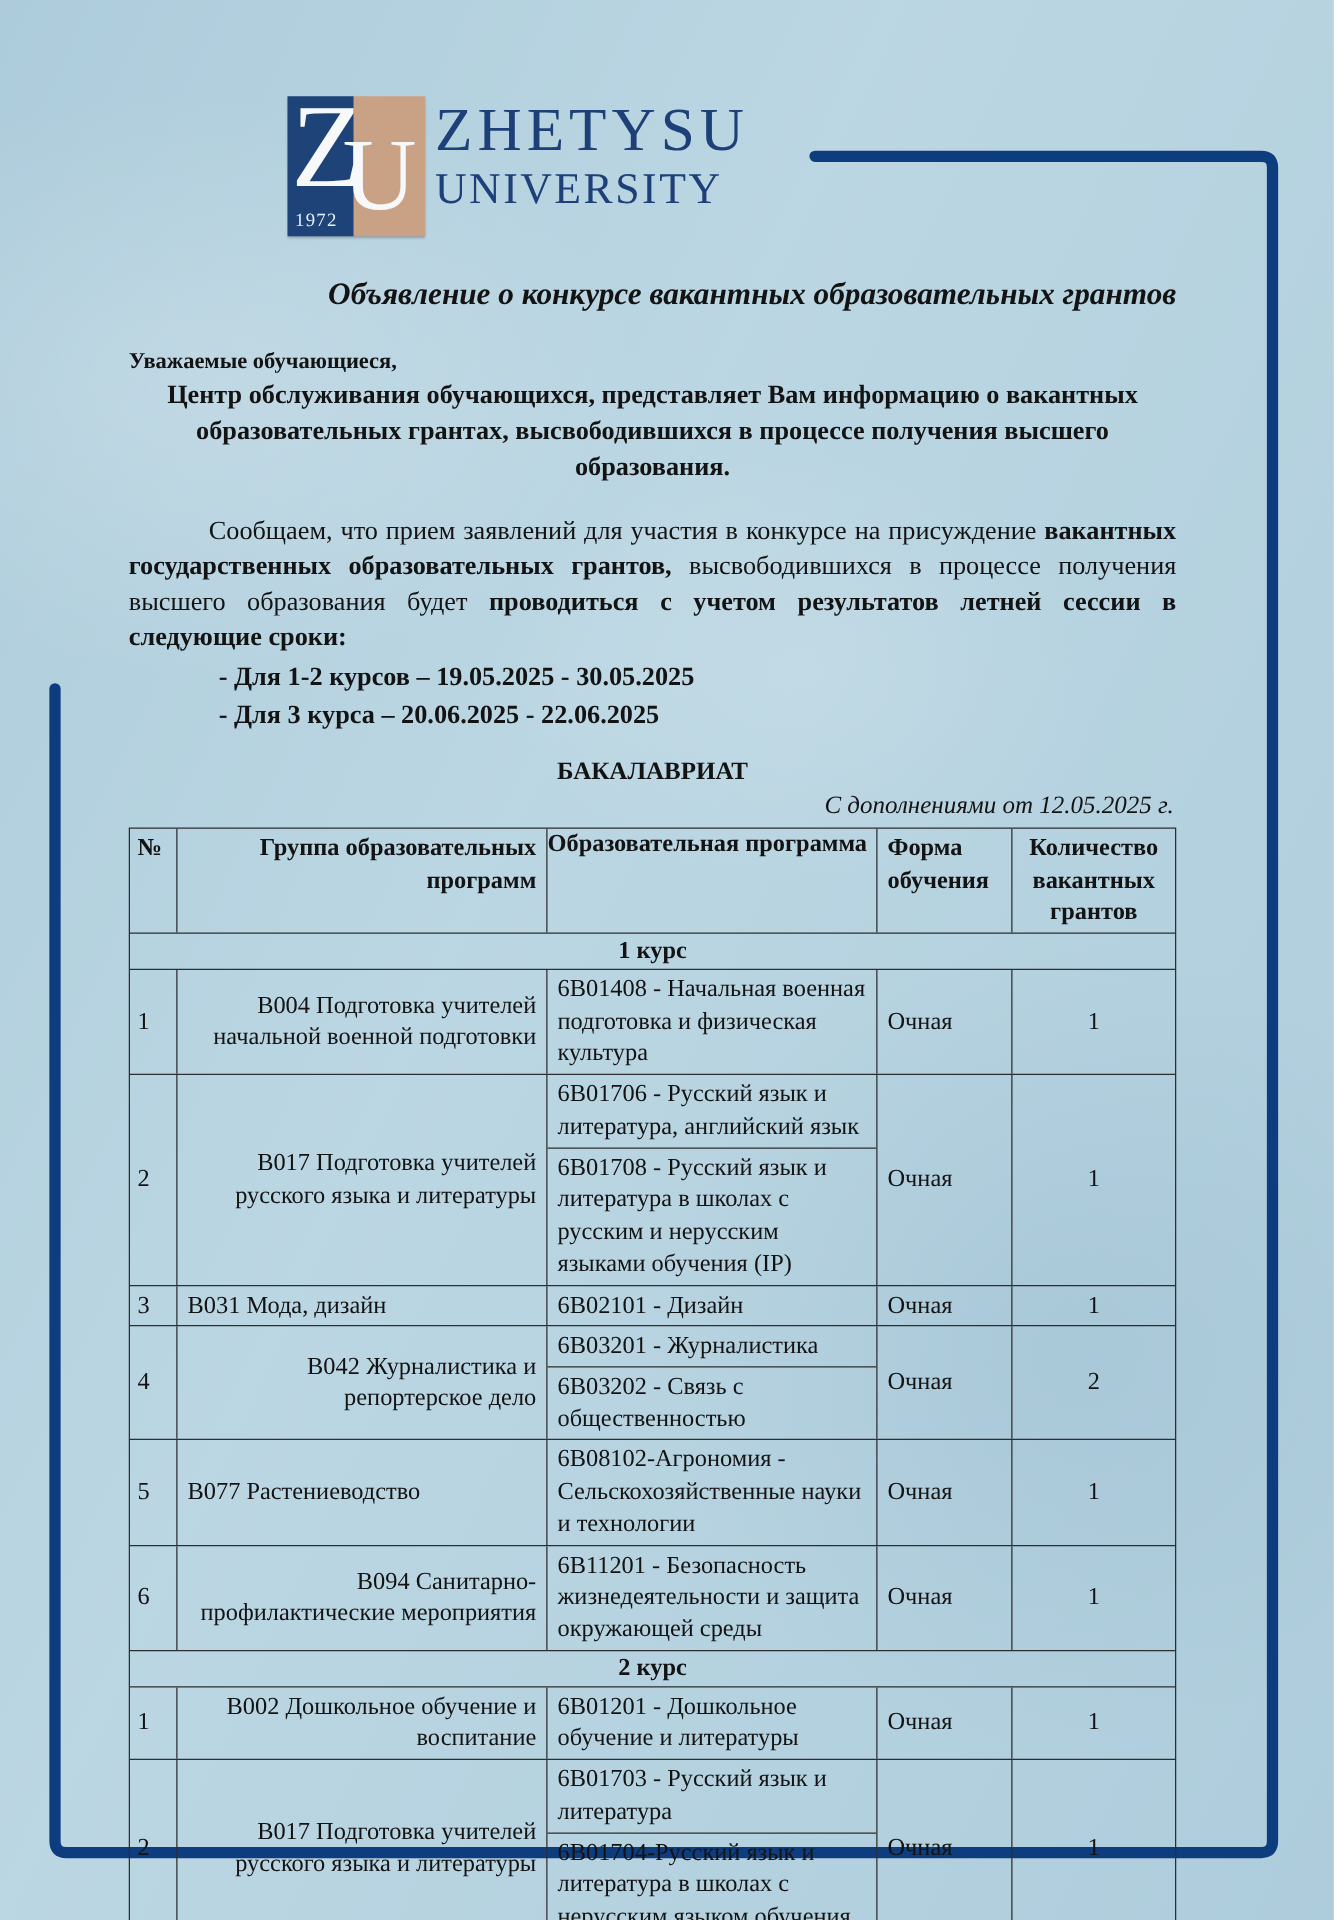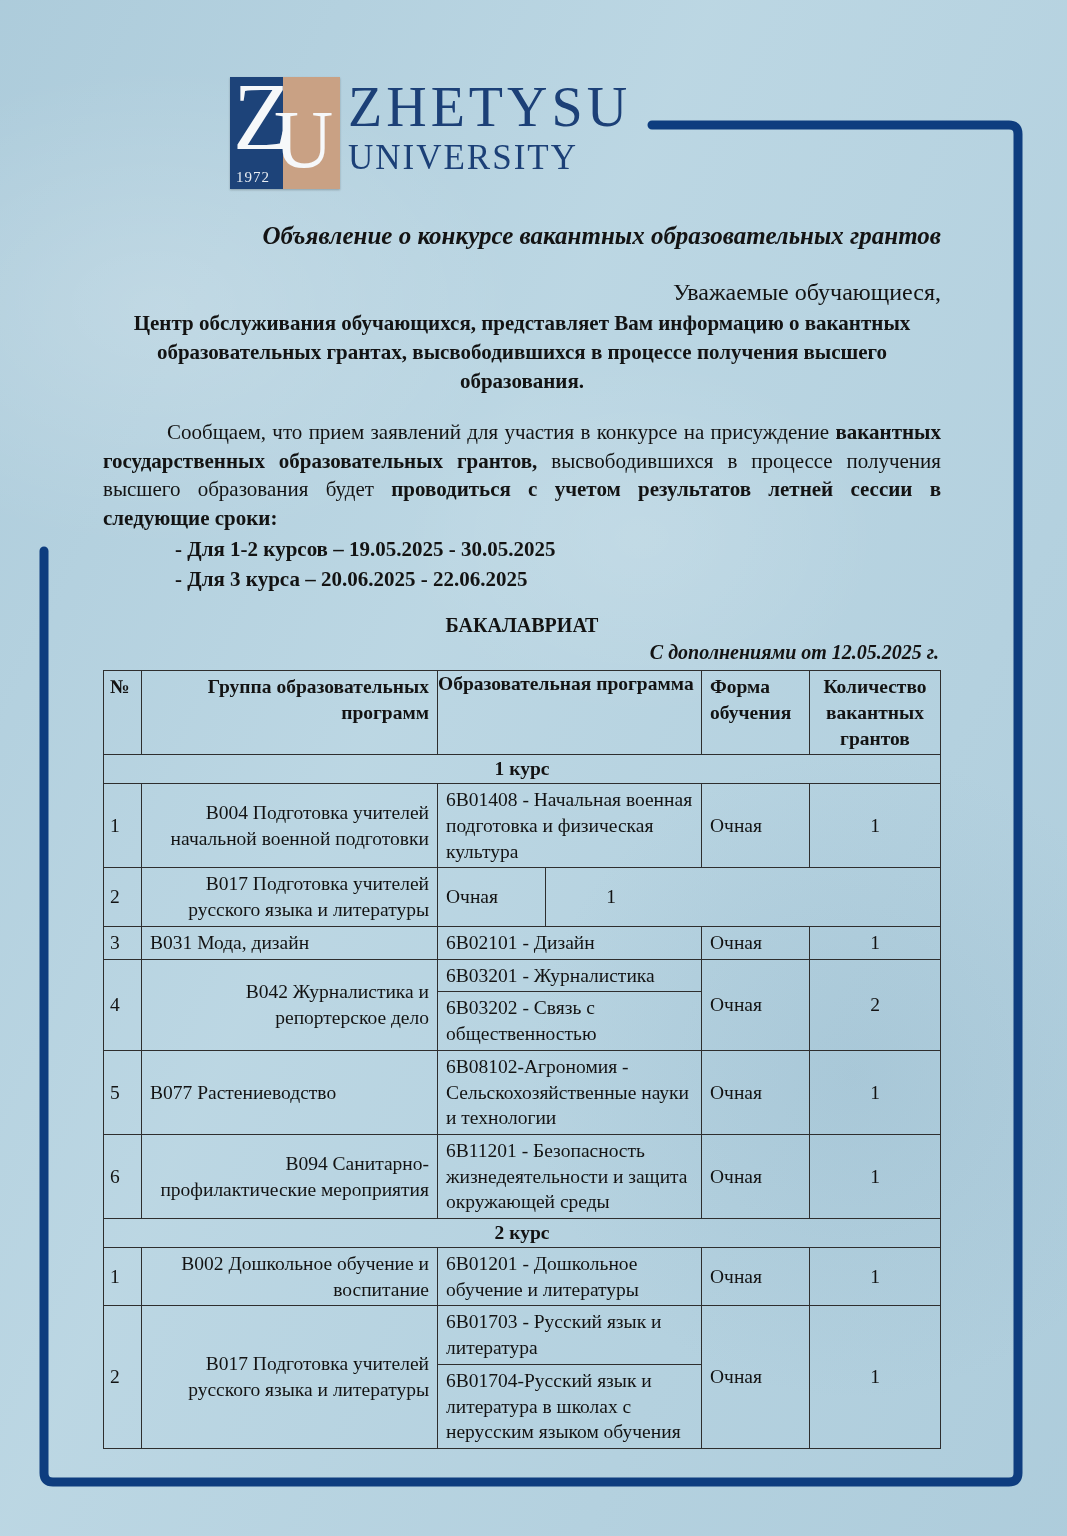--- a/index.html
+++ b/index.html
@@ -21,34 +21,34 @@
 
   
   .logo-row{position:absolute;left:230px;top:77px;display:flex;align-items:flex-start;}
   .logo-mark{position:relative;width:110px;height:112px;display:flex;box-shadow:0 1px 2px rgba(0,0,0,0.25);}
   .logo-left{width:53px;height:112px;background:#1d4379;}
   .logo-right{width:57px;height:112px;background:#c9a184;}
   .logo-z{position:absolute;left:3px;top:-14px;font-size:95px;font-weight:400;color:#f6f8fa;line-height:1.15;}
   .logo-u{position:absolute;left:44px;top:16px;font-size:82px;font-weight:400;color:#f6f8fa;line-height:1.15;}
   .logo-year{position:absolute;left:6px;bottom:3px;font-size:15px;color:#e9eef3;letter-spacing:1px;}
   .logo-text{margin-left:8px;color:#1c4077;}
-  .logo-name1{font-size:56px;line-height:1.0;letter-spacing:4px;margin-top:2px;}
+  .logo-name1{font-size:49px;line-height:1.0;letter-spacing:4px;margin-top:2px;}
   .logo-name2{font-size:35px;line-height:1.0;letter-spacing:2px;margin-top:5px;}
 
   
   .content{position:absolute;left:103px;top:222px;width:838px;}
   .doc-title{text-align:right;font-weight:bold;font-size:25px;margin:0 0 26px 0;font-style:italic;}
-  .greeting{text-align:right;font-weight:normal;font-size:24px;line-height:1.38;margin:0;}
+  .greeting{text-align:left;font-weight:bold;font-size:18px;line-height:1.38;margin:0;}
   .intro{text-align:center;font-weight:bold;font-size:21px;line-height:1.38;margin:0 0 22px 0;}
   .body-par{font-size:21px;line-height:1.36;text-align:justify;text-indent:64px;margin:0;}
   .body-par .b{font-weight:bold;}
   .deadlines{margin:2px 0 0 0;padding-left:72px;list-style:none;}
   .deadlines li{font-weight:bold;font-size:21px;line-height:1.43;}
   .bach-title{text-align:center;font-weight:bold;font-size:20px;margin:20px 0 0 0;}
-  .amendment{text-align:right;font-style:italic;font-size:20px;margin:4px 2px 6px 0;font-weight:bold;}
+  .amendment{text-align:right;font-style:italic;font-size:20px;margin:4px 2px 6px 0;}
 
   
   .t{border:1px solid #2e2e2e;width:838px;font-size:19.5px;line-height:1.32;}
   .t-row{display:flex;border-top:1px solid #2e2e2e;}
   .t-row:first-child{border-top:none;}
   .t-cell{border-right:1px solid #2e2e2e;padding:3px 8px;}
   .t-cell:last-child{border-right:none;}
   .t-header .t-cell{font-weight:bold;}
   .w-num{width:38px;padding-left:6px;padding-right:4px;flex:0 0 auto;}
   .w-group{width:296px;flex:0 0 auto;text-align:right;}
@@ -110,20 +110,24 @@
           <div class="t-cell w-group v-center">В004 Подготовка учителей начальной военной подготовки</div>
           <div class="t-cell w-prog">
             <div class="sub">6В01408 - Начальная военная  подготовка и физическая культура</div>
           </div>
           <div class="t-cell w-form v-center">Очная</div>
           <div class="t-cell w-count v-center h-center">1</div>
         </div>
         <div class="t-row">
           <div class="t-cell w-num v-center">2</div>
           <div class="t-cell w-group v-center">В017 Подготовка учителей русского языка и литературы</div>
+          <div class="t-cell w-prog">
+            <div class="sub">6В01706 - Русский язык и литература, английский язык</div>
+            <div class="sub">6В01708 - Русский язык и литература в школах с русским и нерусским языками обучения (IP)</div>
+          </div>
           <div class="t-cell w-form v-center">Очная</div>
           <div class="t-cell w-count v-center h-center">1</div>
         </div>
         <div class="t-row">
           <div class="t-cell w-num v-center">3</div>
           <div class="t-cell w-group v-center">В031 Мода, дизайн</div>
           <div class="t-cell w-prog">
             <div class="sub">6В02101 - Дизайн</div>
           </div>
           <div class="t-cell w-form v-center">Очная</div>

